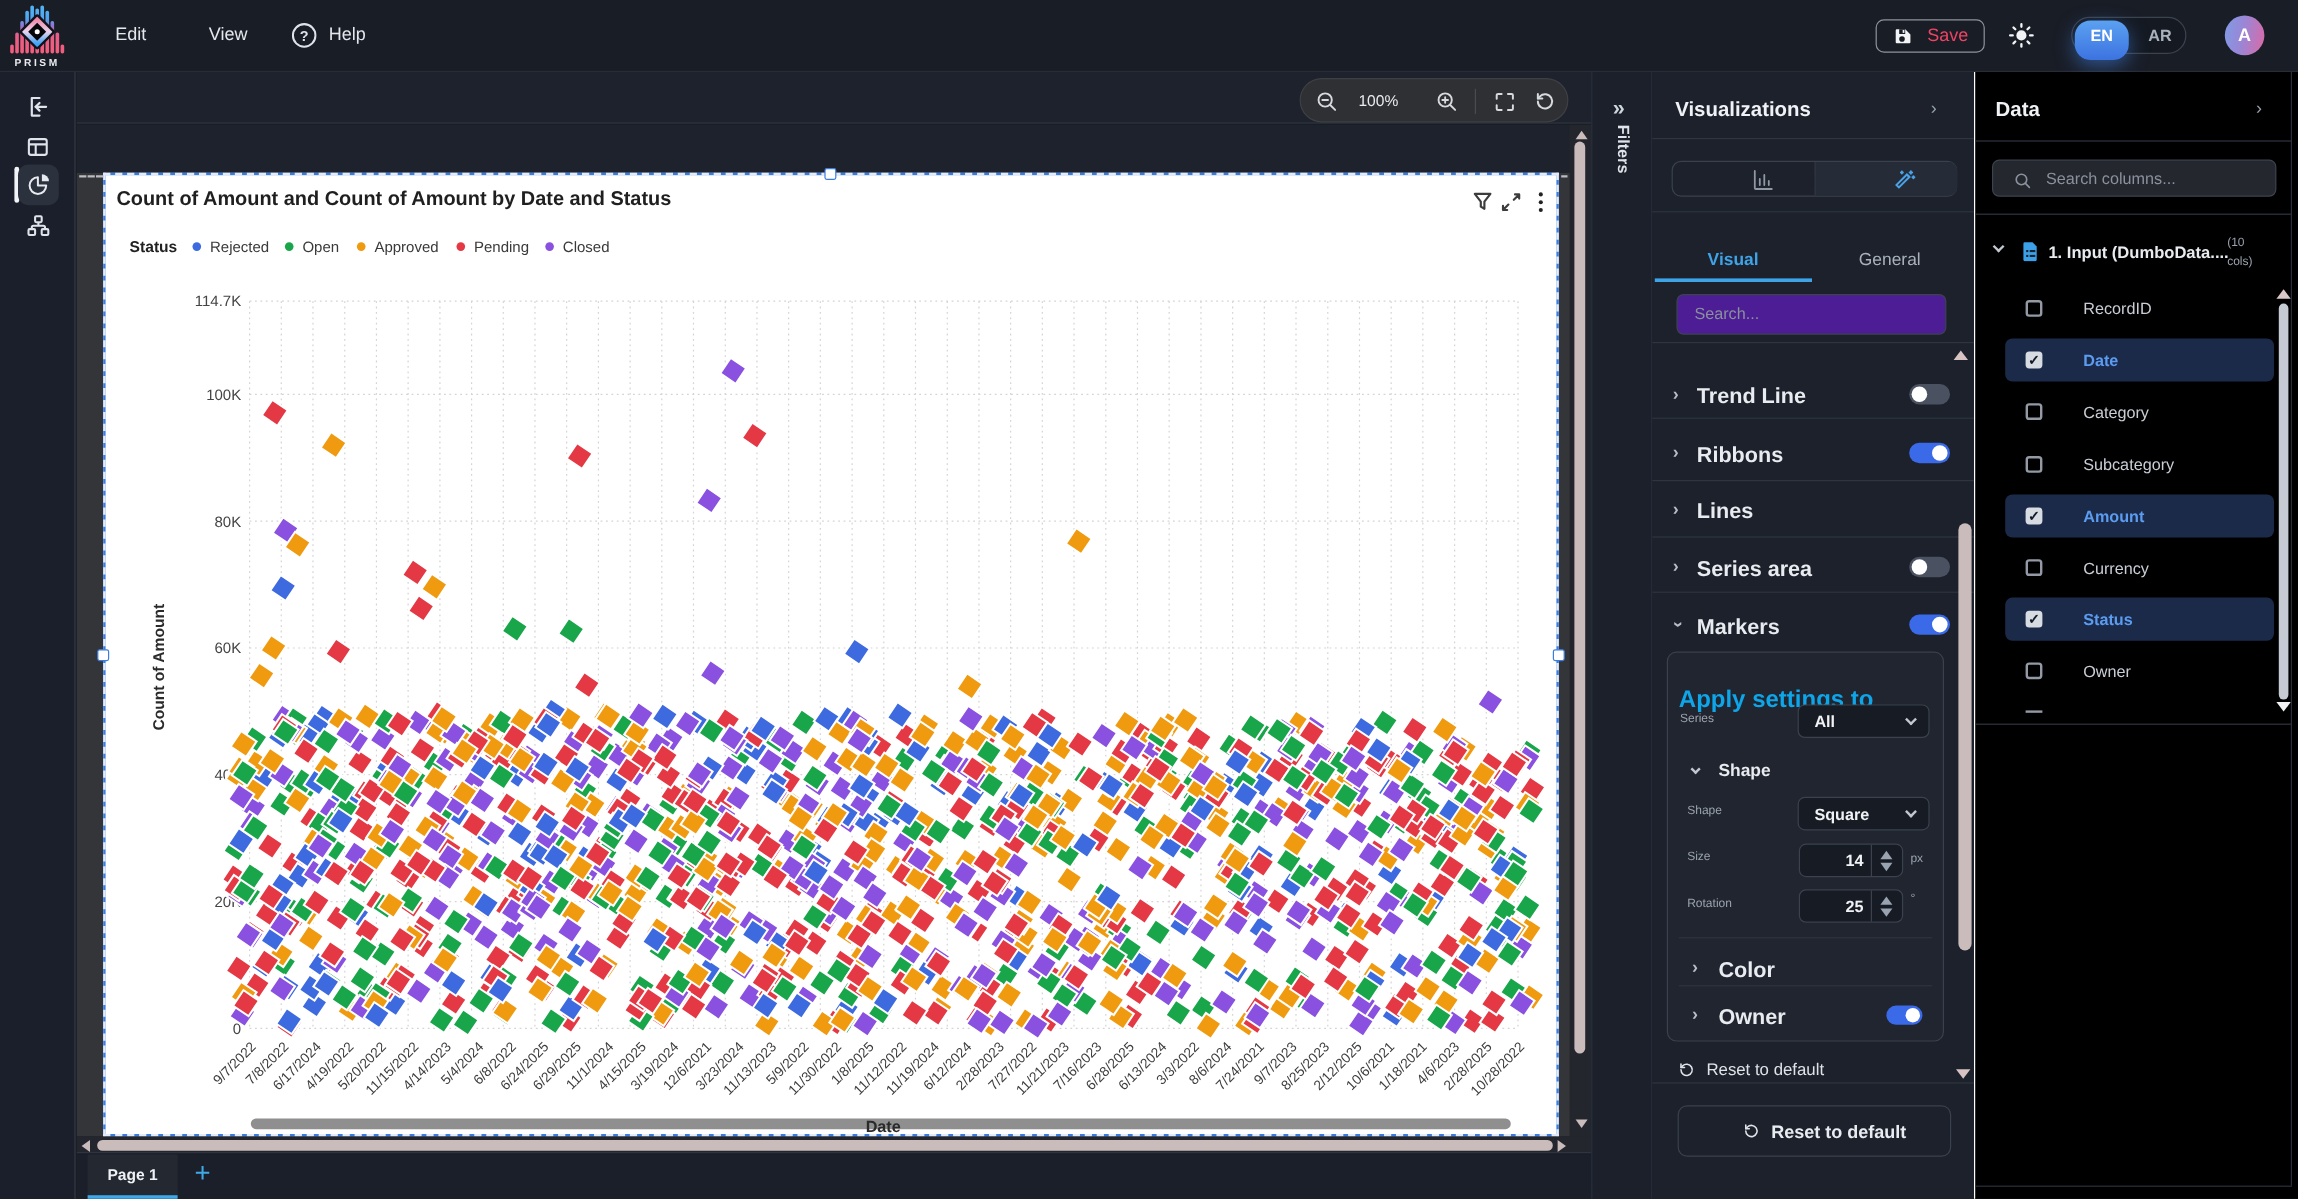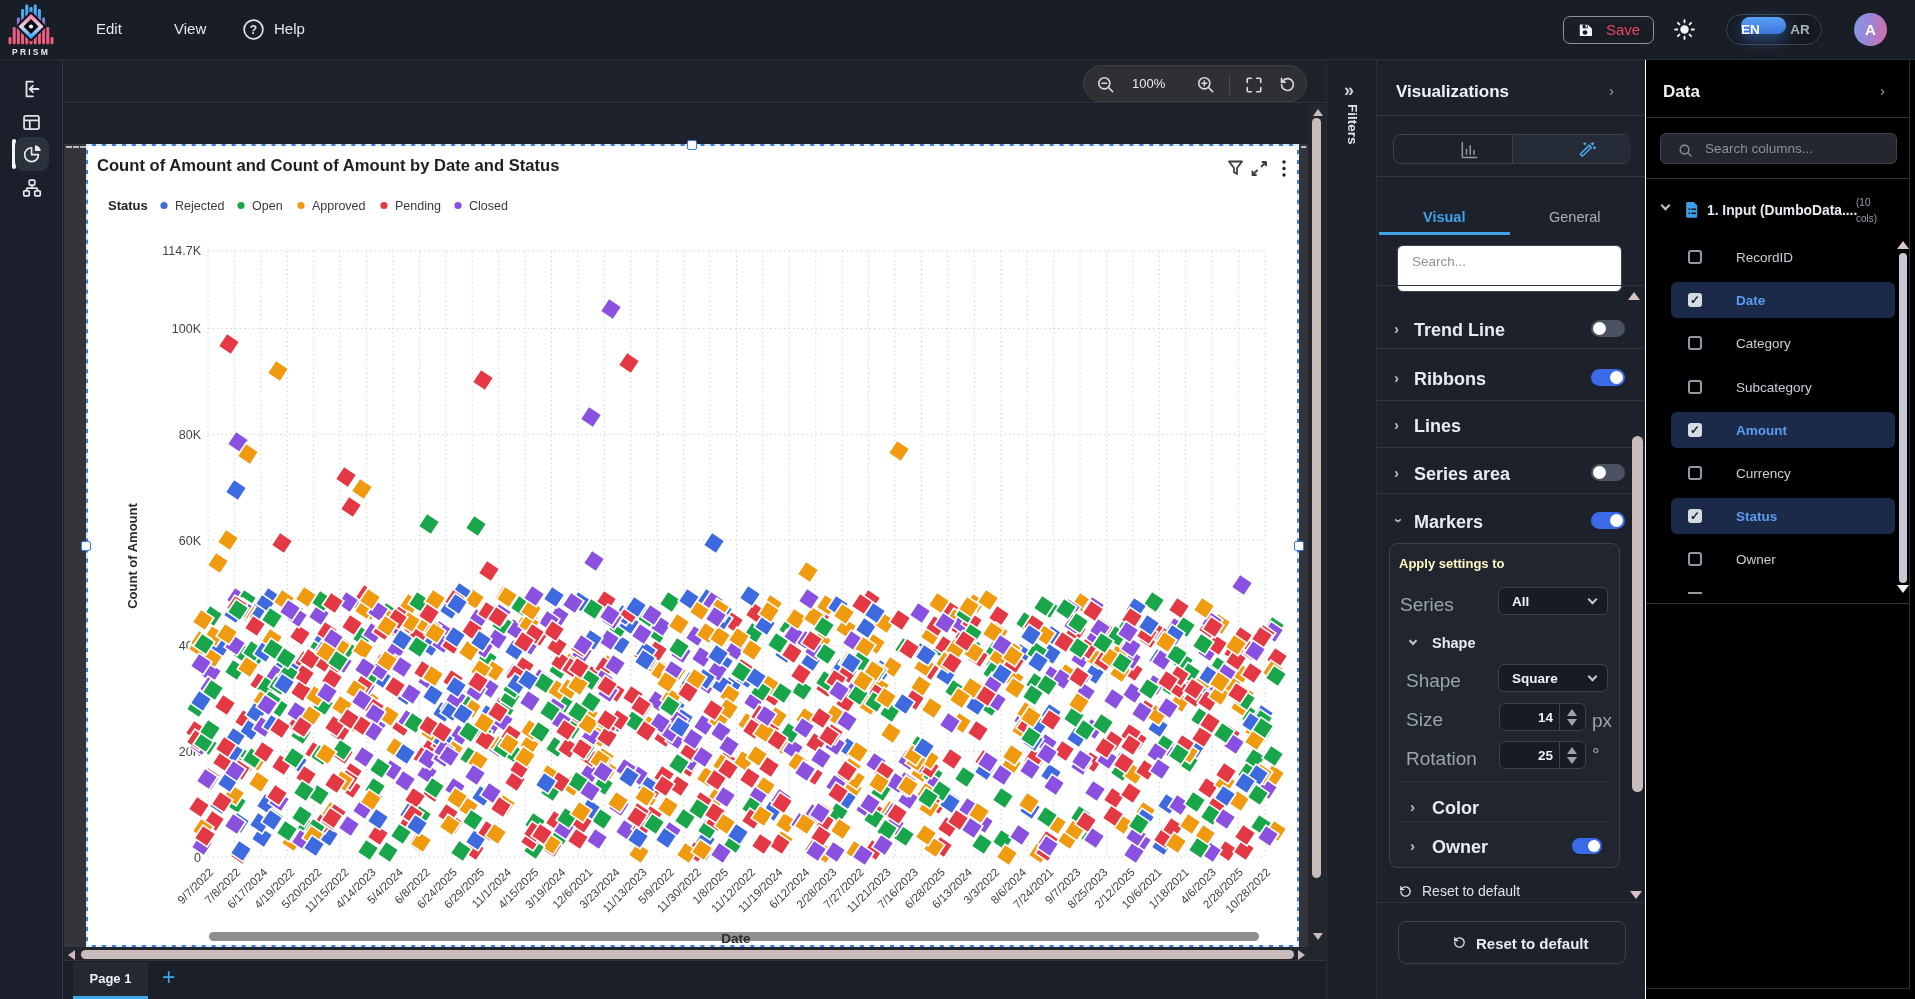--- a/index.html
+++ b/index.html
@@ -21,21 +21,21 @@
 #datap{position:absolute;left:1645px;top:60px;width:270px;height:939px;background:#000000;border-left:1px solid #ffffff}
 .divider{position:absolute;background:#2f3540;height:1px}
 .menu{color:#e4e7ec;font-size:15px;position:absolute;top:20px}
 .vchev{position:absolute;left:17px;color:#b8bec8;font-size:15px;font-weight:bold}
 .vlabel{position:absolute;left:37px;color:#e8ebef;font-size:18px;font-weight:bold}
 .tgl{position:absolute;width:34px;height:17px;border-radius:9px}
 .tgl .knob{position:absolute;top:2px;width:13px;height:13px;border-radius:50%;background:#fff}
 .tgl.off{background:#4a5262}.tgl.off .knob{left:2px}
 .tgl.on{background:#3a6ae8}.tgl.on .knob{right:2px}
 .ibox{position:absolute;background:#171b23;border:1px solid #3b424d;border-radius:6px;color:#f0f2f5;font-size:13.5px;font-weight:bold}
-.glabel{position:absolute;color:#9ba3ae;font-size:19px}
+.glabel{position:absolute;color:#9ba3ae;font-size:10px}
 .drow{position:absolute;left:0;width:270px;height:36px}
 .dhl{position:absolute;left:25px;top:0;width:224px;height:36px;background:#1c2a4a;border-radius:6px}
 .cb{position:absolute;left:42px;top:11px;width:14px;height:14px}
 .cb.un{border:2px solid #939aa5;border-radius:3px}
 .cb.ch{background:#d7dbe2;border-radius:3px;color:#151b28;font-size:12px;font-weight:bold;text-align:center;line-height:14px}
 .dlabel{position:absolute;left:90px;top:11px;font-size:13.5px}
 .dlabel.un{color:#c9ced6}
 .dlabel.ch{color:#5b9cf0;font-weight:bold}
 .tri{width:0;height:0;position:absolute}
 .chv{position:absolute;width:7px;height:7px;border-right:2px solid #c2c8d0;border-bottom:2px solid #c2c8d0;transform:rotate(45deg)}
@@ -91,21 +91,21 @@
         <rect x="12.8" y="4.5" width="2.2" height="3.6" fill="#f3f4f6"></rect>
 <circle cx="12" cy="15.8" r="3.5" fill="#191d26"></circle>
 </svg>
 <span style="position:absolute;left:42px;top:4px;font-size:15px;color:#ee4463">Save</span>
 </div>
 <svg width="23" height="23" viewBox="0 0 24 24" style="position:absolute;left:1673px;top:18px" fill="none" stroke="#f2f3f5" stroke-width="2" stroke-linecap="round">
 <circle cx="12" cy="12" r="4.4" fill="#f2f3f5" stroke="none"></circle>
 <path d="M12 2.2v2.3M12 19.5v2.3M2.2 12h2.3M19.5 12h2.3M5.1 5.1l1.6 1.6M17.3 17.3l1.6 1.6M5.1 18.9l1.6-1.6M17.3 6.7l1.6-1.6"></path>
 </svg>
 <div style="position:absolute;left:1726px;top:14px;width:96px;height:31px;border:1px solid #3c434e;border-radius:16px;background:#151a22">
-<div style="position:absolute;left:14px;top:2px;width:45px;height:17px;border-radius:13px;background:linear-gradient(180deg,#5ba1f2,#3c73e0);box-shadow:0 5px 16px rgba(70,140,245,.5);color:#fff;font-weight:bold;font-size:13.5px;line-height:25px">EN</div>
+<div style="position:absolute;left:2px;top:2px;width:45px;height:33px;border-radius:13px;background:linear-gradient(180deg,#5ba1f2,#3c73e0);box-shadow:0 5px 16px rgba(70,140,245,.5);color:#fff;font-weight:bold;font-size:13.5px;text-align:center;line-height:25px">EN</div>
 <div style="position:absolute;left:54px;top:2px;width:38px;height:25px;color:#a9b1bc;font-weight:bold;font-size:13.5px;text-align:center;line-height:25px">AR</div>
 </div>
 <div style="position:absolute;left:1854px;top:13px;width:33px;height:33px;border-radius:50%;background:linear-gradient(100deg,#7f9ce5 0%,#9a86d6 45%,#cf6fae 90%);color:#fff;font-weight:bold;font-size:15px;text-align:center;line-height:33px">A</div>
 </div>
 <div id="sidebar">
 <svg width="22" height="22" viewBox="0 0 24 24" style="position:absolute;left:21px;top:18px" fill="none" stroke="#dfe3ea" stroke-width="2" stroke-linecap="round" stroke-linejoin="round">
 <path d="M13 4H6v16h7"></path>
       <path d="M19 12H9.5"></path>
       <path d="M13 8.5 9.5 12l3.5 3.5"></path>
 </svg>
@@ -1490,21 +1490,21 @@
       <svg width="20" height="20" viewBox="0 0 24 24" style="position:absolute;left:183px;top:5px" fill="none" stroke="#4aa3e8" stroke-width="1.9" stroke-linecap="round">
 <path d="M14.5 6.5 4 17l2.5 2.5L17 9z"></path>
         <path d="M14.5 6.5 17 9"></path>
 <path d="M18.5 3.2v2.6M17.2 4.5h2.6M21 8.3v2M20 9.3h2M9.5 3.5v2M8.5 4.5h2"></path>
 </svg>
     </div>
 <div class="divider" style="left:0px;top:116px;width:268px"></div>
 <div style="position:absolute;left:46px;top:149px;font-size:14.5px;font-weight:bold;color:#3fa3e8">Visual</div>
 <div style="position:absolute;left:2px;top:172px;width:131px;height:3px;background:#3fa3e8"></div>
 <div style="position:absolute;left:172px;top:149px;font-size:14.5px;color:#aab1bb">General</div>
-<div style="position:absolute;left:20px;top:185px;width:225px;height:47px;background:#ffffff;border:1px solid #3d434e;border-radius:6px">
+<div style="position:absolute;left:20px;top:185px;width:225px;height:34px;background:#4c1d95;border:1px solid #3d434e;border-radius:6px">
       <span style="position:absolute;left:14px;top:8px;color:#8a919c;font-size:13.5px">Search...</span>
     </div>
 <div class="divider" style="left:0px;top:225px;width:268px"></div>
 <div class="tri" style="left:251px;top:232px;border-left:6px solid transparent;border-right:6px solid transparent;border-bottom:8px solid #d8c3c3"></div>
 <div class="vchev" style="top:260px;">›</div>
 <div class="vlabel" style="top:260px">Trend Line</div>
 <div class="tgl off" style="left:214px;top:260px">
       <div class="knob"></div>
     </div>
 <div class="divider" style="left:0px;top:288px;width:268px"></div>
@@ -1522,21 +1522,21 @@
 <div class="tgl off" style="left:214px;top:404px">
       <div class="knob"></div>
     </div>
 <div class="divider" style="left:0px;top:433px;width:268px"></div>
 <div class="vchev" style="top:452px;transform:rotate(90deg);width:10px;text-align:center;">›</div>
 <div class="vlabel" style="top:452px">Markers</div>
 <div class="tgl on" style="left:214px;top:452px">
       <div class="knob"></div>
     </div>
 <div style="position:absolute;left:12px;top:483px;width:231px;height:325px;background:#20252f;border:1px solid #3a414c;border-radius:8px"></div>
-<div style="position:absolute;left:22px;top:496px;font-size:13px;font-weight:bold;color:#fef9c3">Apply settings to</div>
+<div style="position:absolute;left:22px;top:512px;font-size:20px;font-weight:bold;color:#0ea5e9">Apply settings to</div>
 <div class="glabel" style="left:23px;top:534px">Series</div>
 <div class="ibox" style="left:121px;top:527px;width:110px;height:28px">
       <span style="position:absolute;left:13px;top:6px">All</span>
       <span class="chv" style="right:11px;top:8px"></span>
     </div>
 <div class="chv" style="left:33px;top:578px;width:6px;height:6px"></div>
 <div style="position:absolute;left:55px;top:575px;font-size:14.5px;font-weight:bold;color:#e8ebef">Shape</div>
 <div class="glabel" style="left:29px;top:610px">Shape</div>
 <div class="ibox" style="left:121px;top:604px;width:110px;height:28px">
       <span style="position:absolute;left:13px;top:6px">Square</span>

